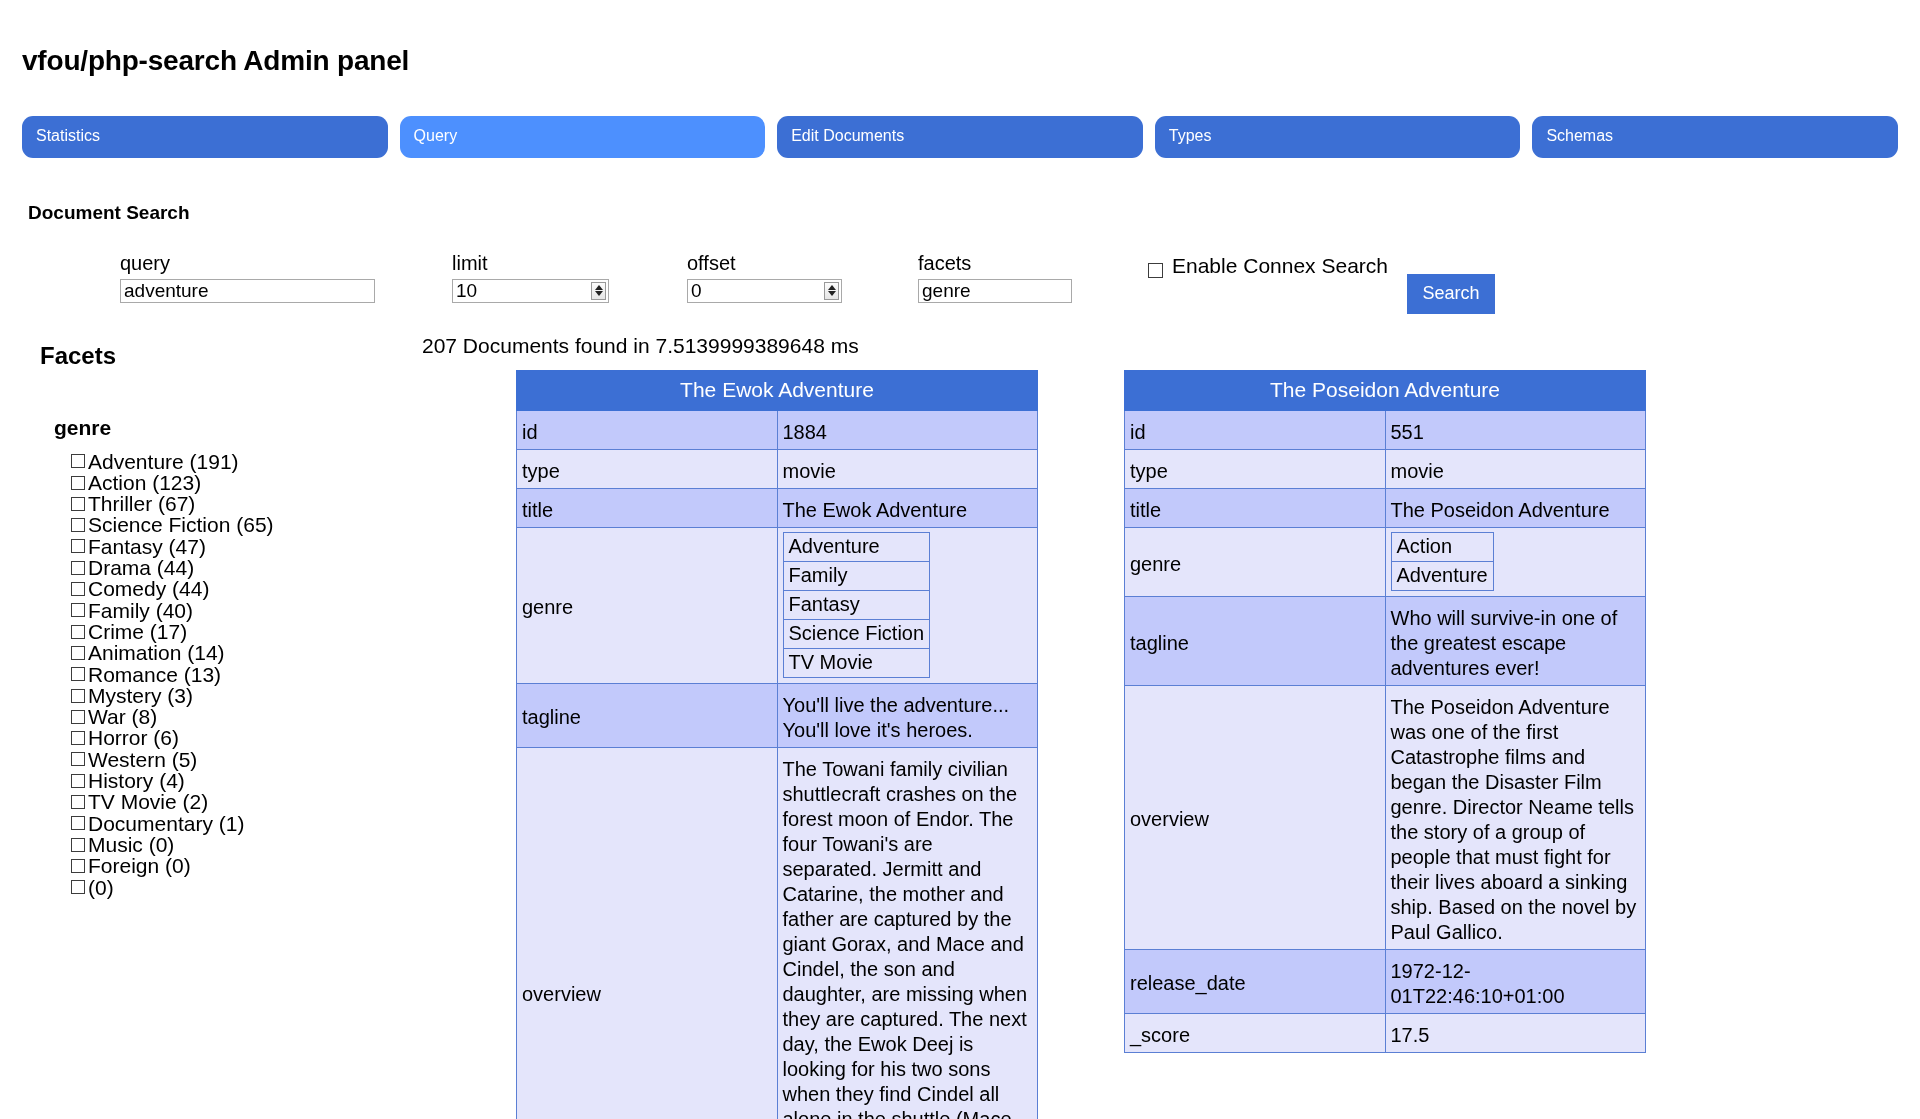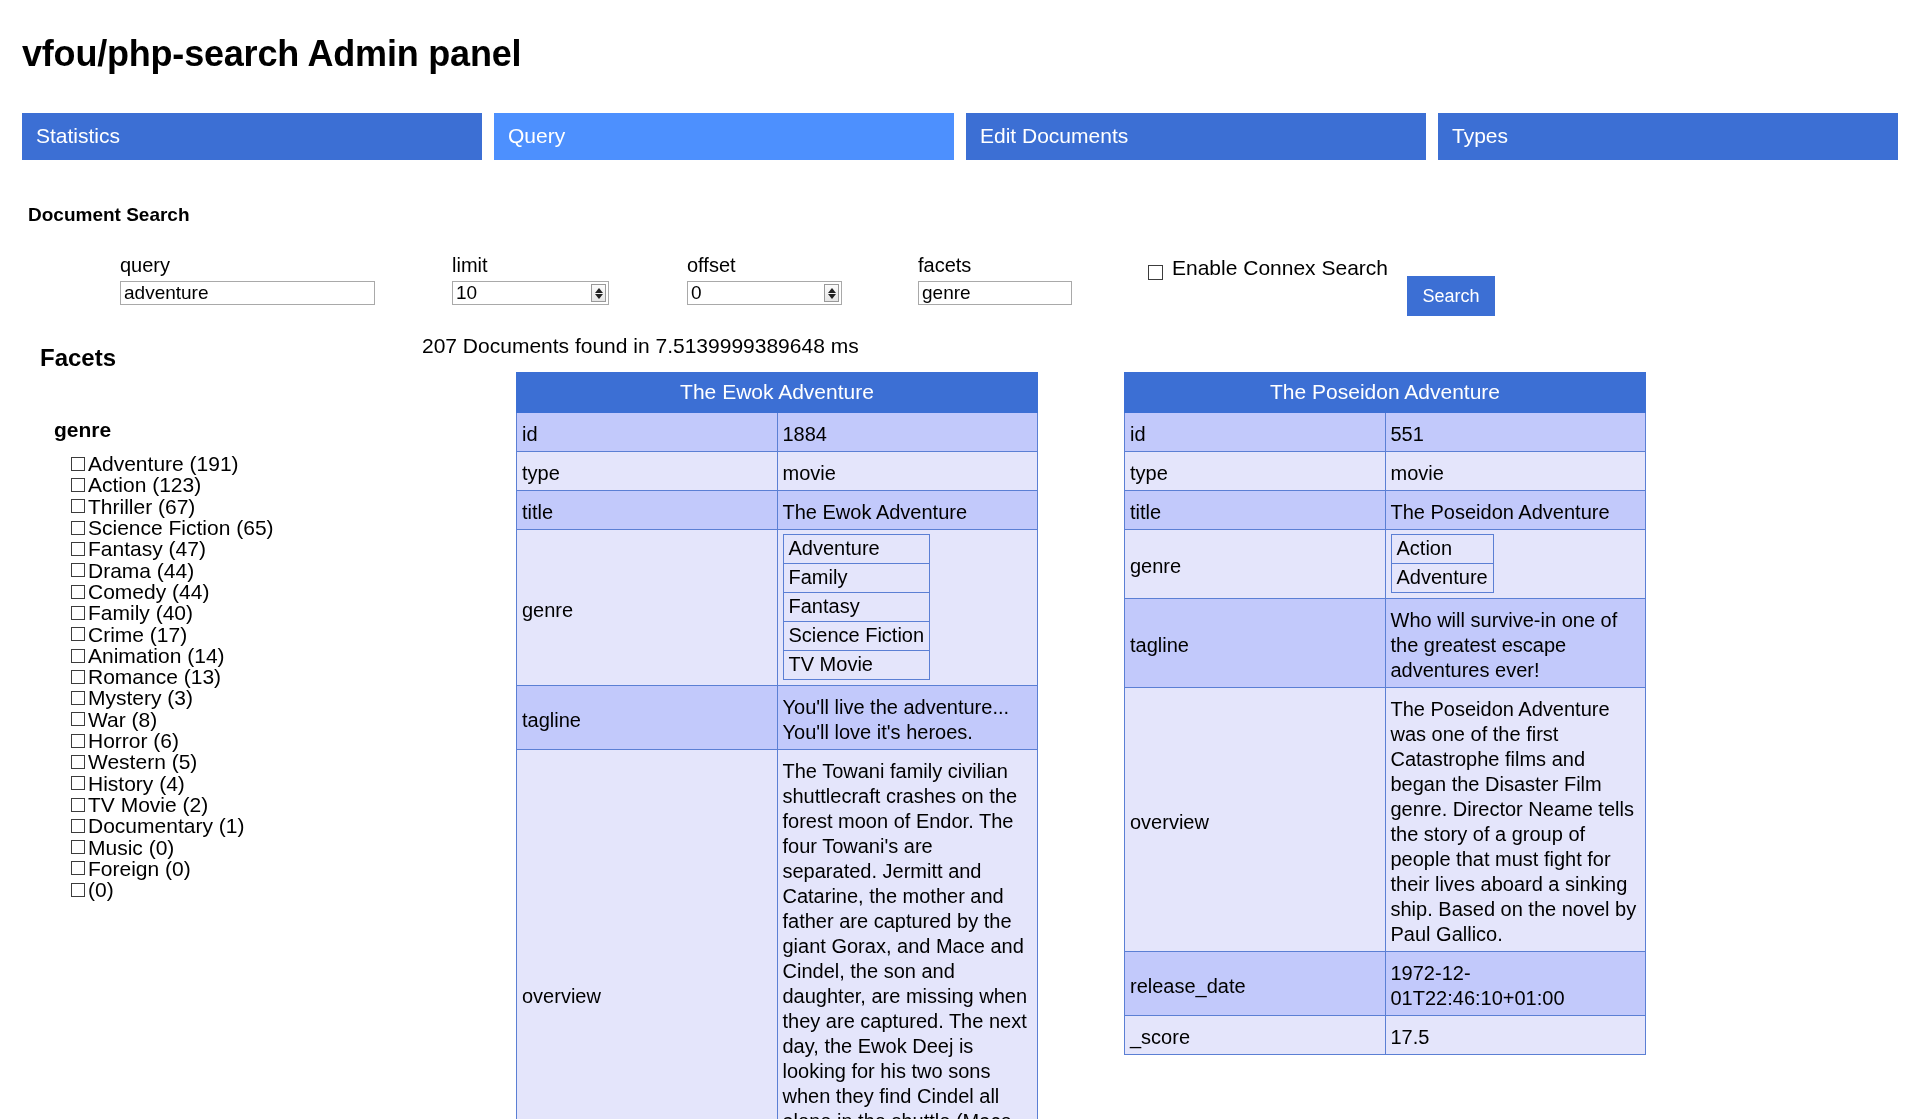--- a/index.html
+++ b/index.html
@@ -15,42 +15,42 @@
     font-family: "Liberation Sans", sans-serif;
     color: #000000;
     font-size: 20px;
   }
   .page {
     padding: 0 22px;
     box-sizing: border-box;
     width: 1920px;
   }
   h1.app-title {
-    font-size: 36px;
+    font-size: 28px;
     font-weight: bold;
     margin: 0;
-    padding: 32px 0 0 0;
+    padding: 44px 0 0 0;
     line-height: 1.2;
     letter-spacing: -0.2px;
   }
   
   .tabbar {
     display: flex;
     gap: 12px;
     margin-top: 38px;
   }
   .tab {
     flex: 1 1 0;
     background: #3c6fd4;
     color: #ffffff;
-    font-size: 21px;
+    font-size: 16px;
     line-height: 1;
     padding: 12px 14px 14px 14px;
     box-sizing: border-box;
-    border-radius: 0;
+    border-radius: 11px;
     cursor: pointer;
     user-select: none;
   }
   .tab.active {
     background: #4d90fe;
   }
   
   h2.section-title {
     font-size: 19px;
     font-weight: bold;
@@ -254,20 +254,21 @@
 
 <div class="page">
 
   <h1 class="app-title">vfou/php-search Admin panel</h1>
 
   <nav class="tabbar">
     <div class="tab"><span>Statistics</span></div>
     <div class="tab active"><span>Query</span></div>
     <div class="tab"><span>Edit Documents</span></div>
     <div class="tab"><span>Types</span></div>
+    <div class="tab"><span>Schemas</span></div>
   </nav>
 
   <h2 class="section-title">Document Search</h2>
 
   <div class="searchform">
 
     <div class="field" style="left:98px; width:255px;">
       <label class="field-label">query</label>
       <input type="text" style="width: 255px;" value="adventure">
     </div>

